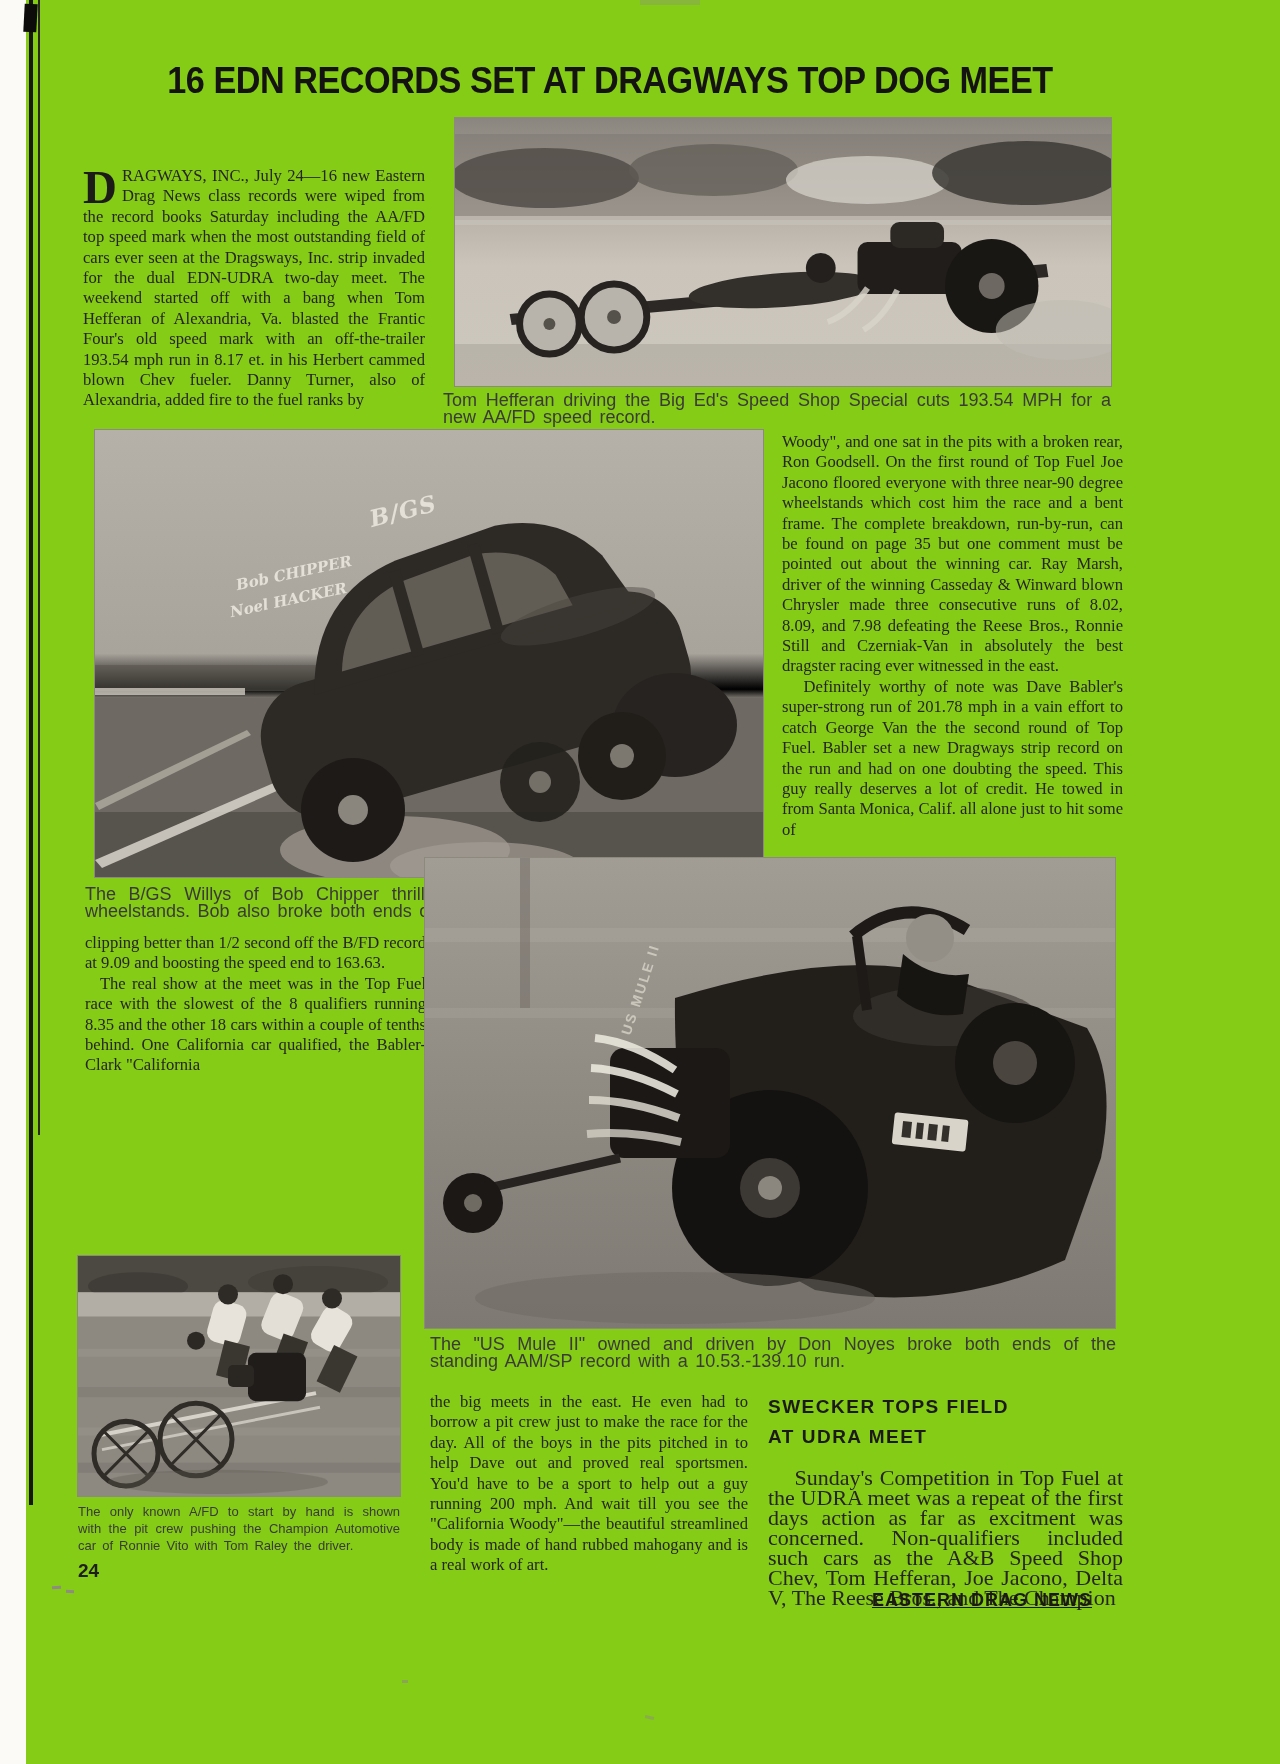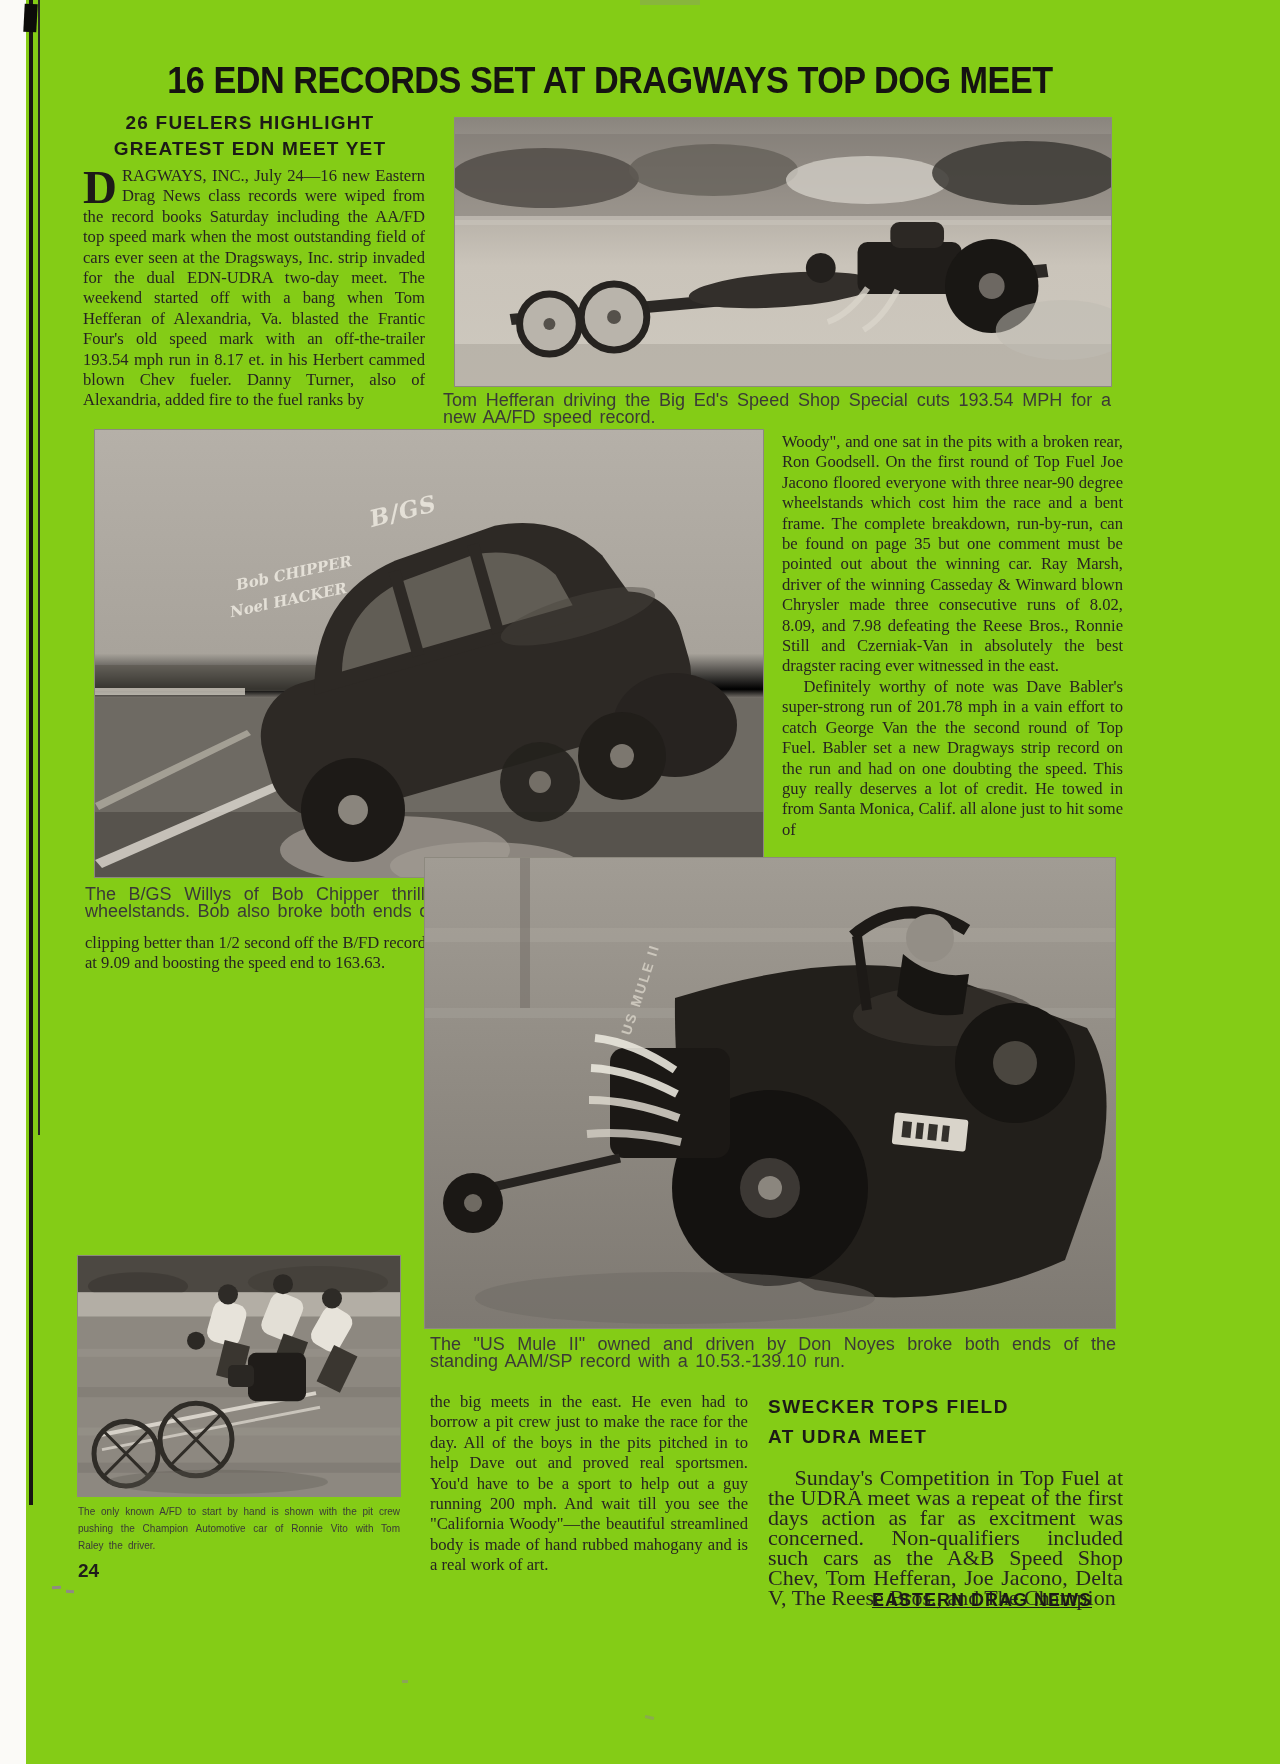--- a/index.html
+++ b/index.html
@@ -37,21 +37,21 @@
   .photo-dragster{left:455px;top:118px;width:656px;height:268px;}
   .photo-willys{left:95px;top:430px;width:668px;height:447px;}
   .photo-mule{left:425px;top:858px;width:690px;height:470px;}
   .photo-pitcrew{left:78px;top:1256px;width:322px;height:240px;}
 
   .caption{position:absolute;margin:0;font-family:"Liberation Sans",sans-serif;color:#3b3a37;
     font-size:18px;line-height:17px;text-align:justify;word-spacing:2.5px;}
   .cap-dragster{left:443px;top:392px;width:668px;}
   .cap-willys{left:85px;top:886px;width:678px;}
   .cap-mule{left:430px;top:1336px;width:686px;}
-  .cap-pitcrew{left:78px;top:1503px;width:322px;font-size:10px;}
+  .cap-pitcrew{left:78px;top:1503px;width:322px;font-size:13px;}
 
   .mark{position:absolute;color:#e9e5dc;font-family:"DejaVu Serif",serif;font-style:italic;font-weight:bold;opacity:.92;}
   .mark-bgs{left:41%;top:15%;font-size:23px;transform:rotate(-14deg);letter-spacing:1px;}
   .mark-name1{left:21%;top:30%;font-size:15px;transform:rotate(-12deg);}
   .mark-name2{left:20%;top:36%;font-size:15px;transform:rotate(-12deg);}
   .mark-mule{left:28%;top:37%;font-family:"Liberation Sans",sans-serif;font-style:normal;
     font-size:14px;letter-spacing:2px;color:#d9d4c9;transform:rotate(-72deg);transform-origin:left top;opacity:.8;}
 
   .page-number{position:absolute;left:78px;top:1560px;font-family:"Liberation Sans",sans-serif;
     font-weight:bold;font-size:19px;color:#201e1b;}
@@ -71,24 +71,20 @@
 <div class="page">
 
   <div class="edge-strip"></div>
   <div class="bind-line1"></div>
   <div class="bind-line2"></div>
   <div class="bind-blob"></div>
   <div class="artifact smudge-top"></div>
 
   <h1 class="headline">16 EDN RECORDS SET AT DRAGWAYS TOP DOG MEET</h1>
 
-  <div class="subhead">
-    <div>26 FUELERS HIGHLIGHT</div>
-    <div>GREATEST EDN MEET YET</div>
-  </div>
 
   <figure class="photo photo-dragster">
     <svg viewBox="0 0 660 268" preserveAspectRatio="none">
       <defs>
         <linearGradient id="pg1" x1="0" y1="0" x2="0" y2="1">
           <stop offset="0" stop-color="#8a857e"></stop>
             <stop offset=".32" stop-color="#b3ada4"></stop>
           <stop offset=".55" stop-color="#cac4ba"></stop>
             <stop offset="1" stop-color="#cdc8be"></stop>
         </linearGradient>
@@ -164,20 +160,21 @@
   </figure>
   <p class="caption cap-willys">The B/GS Willys of Bob Chipper thrilled the crowd both days with its high wheelstands. Bob also broke both ends of the class record.</p>
 
   <div class="col right-col">
     <p>Woody", and one sat in the pits with a broken rear, Ron Goodsell. On the first round of Top Fuel Joe Jacono floored everyone with three near-90 degree wheelstands which cost him the race and a bent frame. The complete breakdown, run-by-run, can be found on page 35 but one comment must be pointed out about the winning car. Ray Marsh, driver of the winning Casseday &amp; Winward blown Chrysler made three consecutive runs of 8.02, 8.09, and 7.98 defeating the Reese Bros., Ronnie Still and Czerniak-Van in absolutely the best dragster racing ever witnessed in the east.</p>
     <p class="ind">Definitely worthy of note was Dave Babler's super-strong run of 201.78 mph in a vain effort to catch George Van the the second round of Top Fuel. Babler set a new Dragways strip record on the run and had on one doubting the speed. This guy really deserves a lot of credit. He towed in from Santa Monica, Calif. all alone just to hit some of</p>
   </div>
 
   <div class="col mid-left-col">
     <p>clipping better than 1/2 second off the B/FD record at 9.09 and boosting the speed end to 163.63.</p>
+    <p class="ind-sm">The real show at the meet was in the Top Fuel race with the slowest of the 8 qualifiers running 8.35 and the other 18 cars within a couple of tenths behind. One California car qualified, the Babler-Clark "California</p>
   </div>
 
   <figure class="photo photo-mule">
     <svg viewBox="0 0 690 470" preserveAspectRatio="none">
       <defs>
         <linearGradient id="pg3" x1="0" y1="0" x2="0" y2="1">
           <stop offset="0" stop-color="#a19c94"></stop>
             <stop offset=".5" stop-color="#8f8a82"></stop>
           <stop offset="1" stop-color="#7e7972"></stop>
         </linearGradient>

